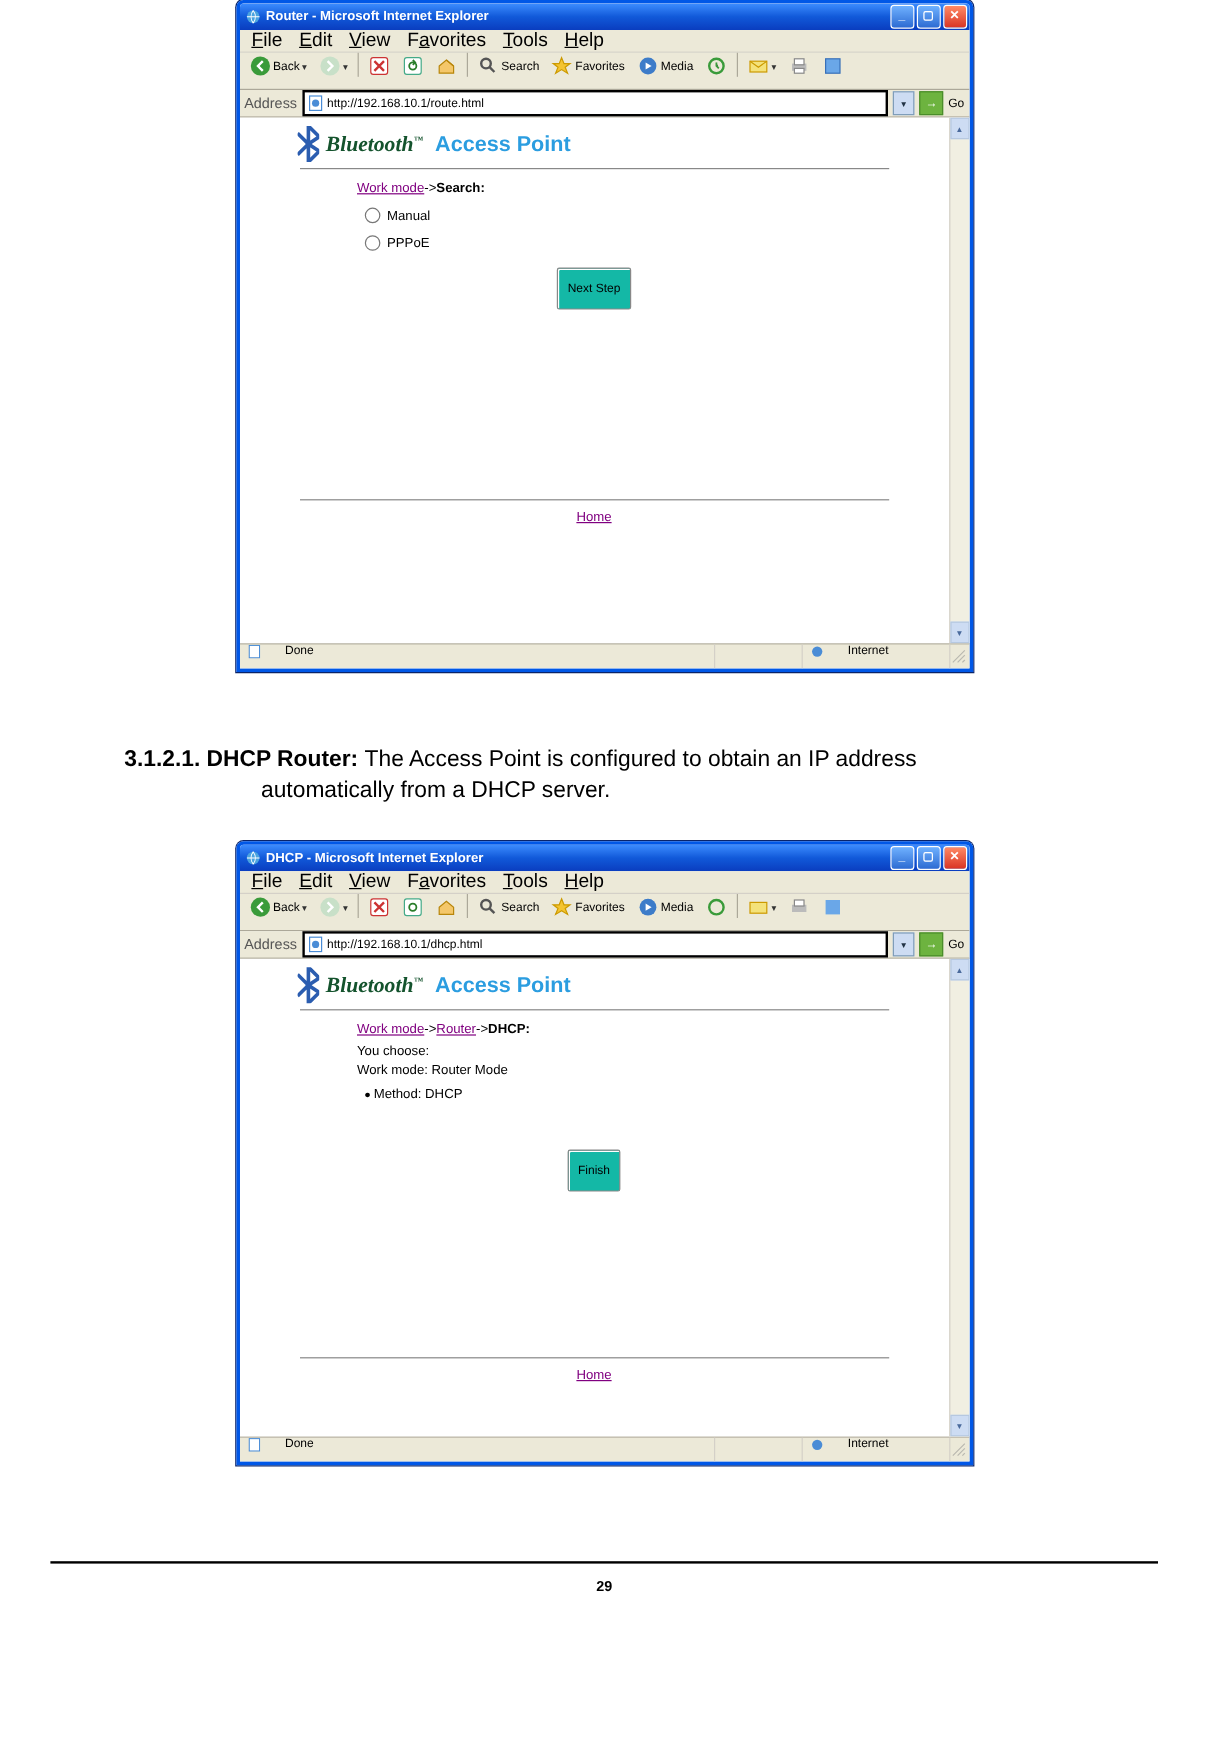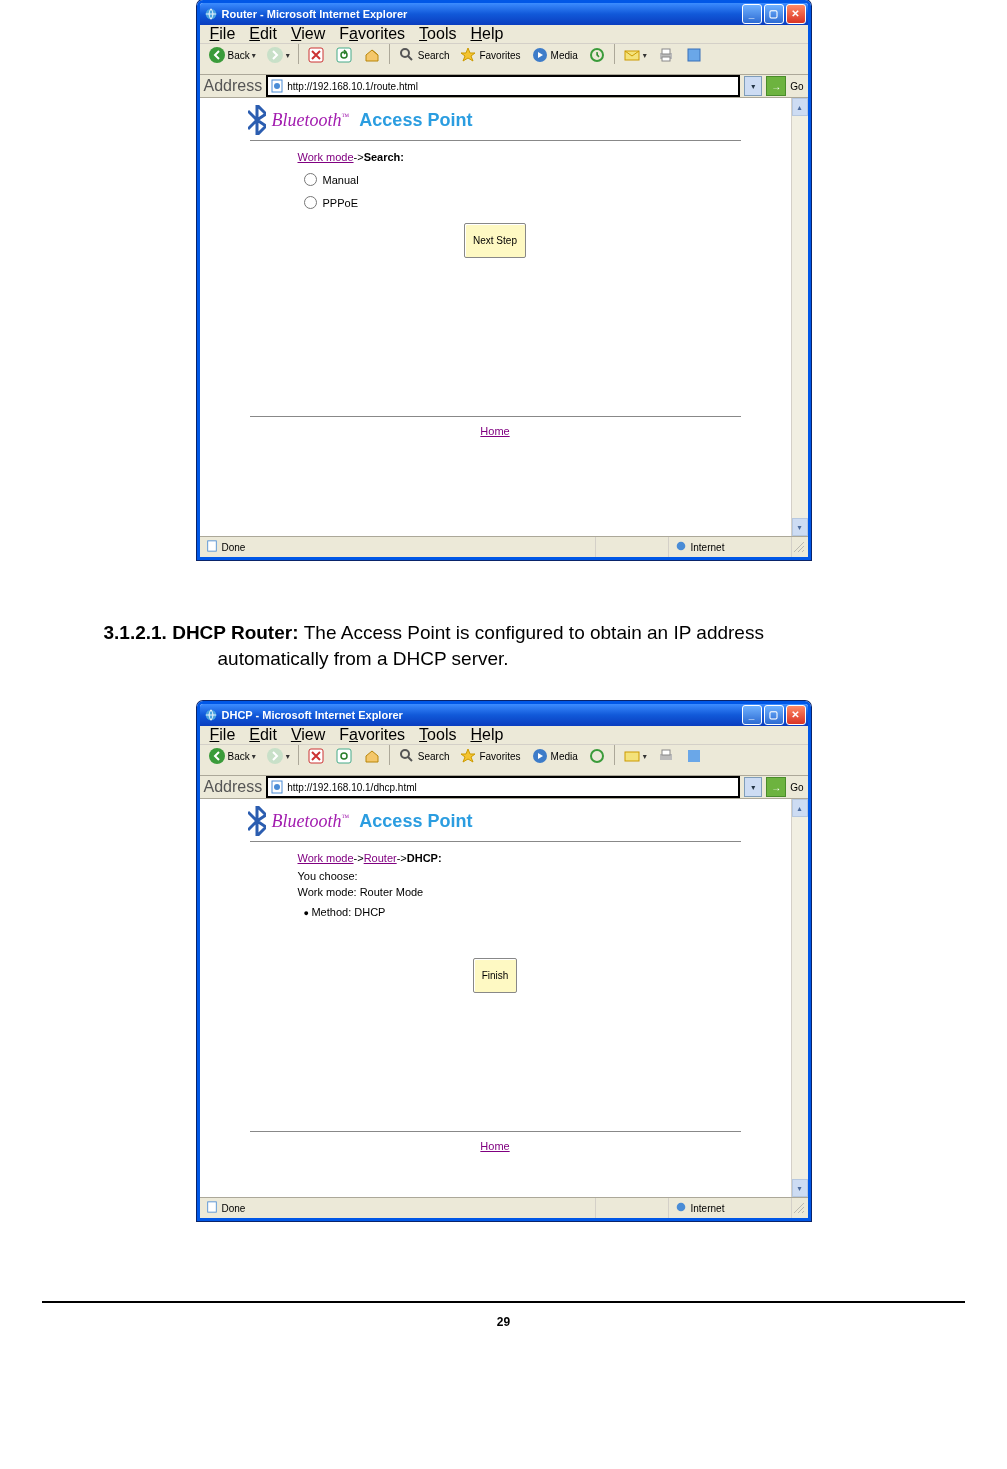--- a/index.html
+++ b/index.html
@@ -14,48 +14,48 @@
 .win-btn.close{background:linear-gradient(to bottom,#ff8a65,#d93425)}
 .menubar{height:18px;background:#ece9d8;border-bottom:1px solid #d4d0c8;display:flex;align-items:center;padding-left:4px;gap:2px}
 .menubar .m{font-size:16px;padding:1px 6px;cursor:default}
 .menubar .m u{text-decoration:underline}
 .toolbar{height:30px;background:#ece9d8;border-bottom:1px solid #aca899;display:flex;align-items:flex-start;padding:0 4px;gap:2px}
 .tbtn{display:flex;align-items:center;font-size:10px;gap:2px;padding:2px 4px;cursor:default}
 .icn{width:18px;height:18px;display:inline-flex;align-items:center;justify-content:center}
 .sep{width:1px;height:20px;background:#aca899;margin:0 2px}
 .drop{font-size:8px;color:#333}
 .addrbar{height:22px;background:#ece9d8;display:flex;align-items:center;padding:0 4px;gap:4px;border-bottom:1px solid #aca899}
-.addrbar .lbl{font-size:16px;color:#555}
+.addrbar .lbl{font-size:12px;color:#555}
 .addrbox{flex:1;height:18px;background:#fff;border:2px solid #000000;display:flex;align-items:center;padding:0 2px;font-size:10px;gap:3px}
 .addrbox .pageicn{width:14px;height:14px}
 .addrdrop{width:16px;height:18px;background:#cddcf3;border:1px solid #7f9db9;display:flex;align-items:center;justify-content:center;font-size:8px;color:#234}
 .gobtn{width:18px;height:18px;background:#6db33f;border:1px solid #4a8c2a;display:flex;align-items:center;justify-content:center;color:#fff;font-size:10px;font-weight:bold}
 .go-lbl{font-size:10px}
 .content{background:#fff;height:438px;display:flex;overflow:hidden;position:relative}
 .scrolltrack{width:16px;background:#f1efe2;border-left:1px solid #d4d0c8;display:flex;flex-direction:column}
 .scrollarrow{height:16px;background:#cddcf3;border:1px solid #b6c8e0;display:flex;align-items:center;justify-content:center;font-size:8px;color:#4a6a9c}
 .scrollthumb{flex:1}
 .main{flex:1;padding:6px 18px 0 18px}
 .logo-row{display:flex;align-items:center;gap:6px;margin:4px 0 8px 30px}
 .bt-icon{width:18px;height:24px;display:inline-flex;align-items:center;justify-content:center}
-.logo-bt{font-family:'Times New Roman',serif;font-weight:normal;font-style:italic;font-size:18px;color:#a21caf}
+.logo-bt{font-family:'Times New Roman',serif;font-weight:bold;font-style:italic;font-size:18px;color:#14532d}
 .logo-bt sup{font-size:8px}
 .logo-ap{font-family:Arial;font-weight:bold;font-size:18px;color:#2b9de0;margin-left:4px}
 .page-hr{border:none;border-top:1px solid #888;margin:4px 32px}
 .breadcrumb{margin:10px 0 6px 80px;font-size:11px}
 .breadcrumb a{color:#800080;text-decoration:underline}
 .radio-row{margin:10px 0 10px 86px;font-size:11px;display:flex;align-items:center;gap:6px}
 .radio{width:11px;height:11px;border:1px solid #777;border-radius:50%;display:inline-flex;align-items:center;justify-content:center;background:#fff}
 .radio.checked::after{content:"";width:5px;height:5px;background:#3a7c2a;border-radius:50%}
 .btn-row{text-align:center;margin:14px 0}
-.nbtn{display:inline-block;background:#fef9c3;border:1px solid #888;border-radius:2px;padding:11px 8px;font-size:10px;box-shadow:inset 1px 1px 0 #fff}
+.nbtn{display:inline-block;background:#14b8a6;border:1px solid #888;border-radius:2px;padding:11px 8px;font-size:10px;box-shadow:inset 1px 1px 0 #fff}
 .foot-link{text-align:center;font-size:11px;margin-top:8px}
 .foot-link a{color:#800080;text-decoration:underline}
 .status{height:20px;background:#ece9d8;border-top:1px solid #aca899;display:flex;align-items:center;font-size:10px}
-.status .pane{padding:0 6px;display:flex;align-items:center;gap:4px;height:100%;border-right:1px solid #d4d0c8}
+.status .pane{padding:0 6px;display:flex;align-items:flex-start;gap:20px;height:100%;border-right:1px solid #d4d0c8}
 .status .pane.main-pane{flex:1}
 .status .grip{width:14px;height:14px;margin-left:auto;margin-right:2px;opacity:.5}
 .doc-text{margin:60px auto 30px auto;width:800px;font-size:19px;line-height:1.35}
 .doc-text .sec{font-weight:bold}
 .text-row{margin:4px 0 4px 80px;font-size:11px}
 .bullet-row{margin:8px 0 8px 86px;font-size:11px}
 .bullet-row::before{content:"● ";font-size:9px}
 .footer{border-top:2px solid #000;margin:80px 42px 0 42px;text-align:center;padding:12px 0;font-size:12px;font-weight:bold}
 .spacer-big{height:140px}
 .spacer-med{height:120px}

